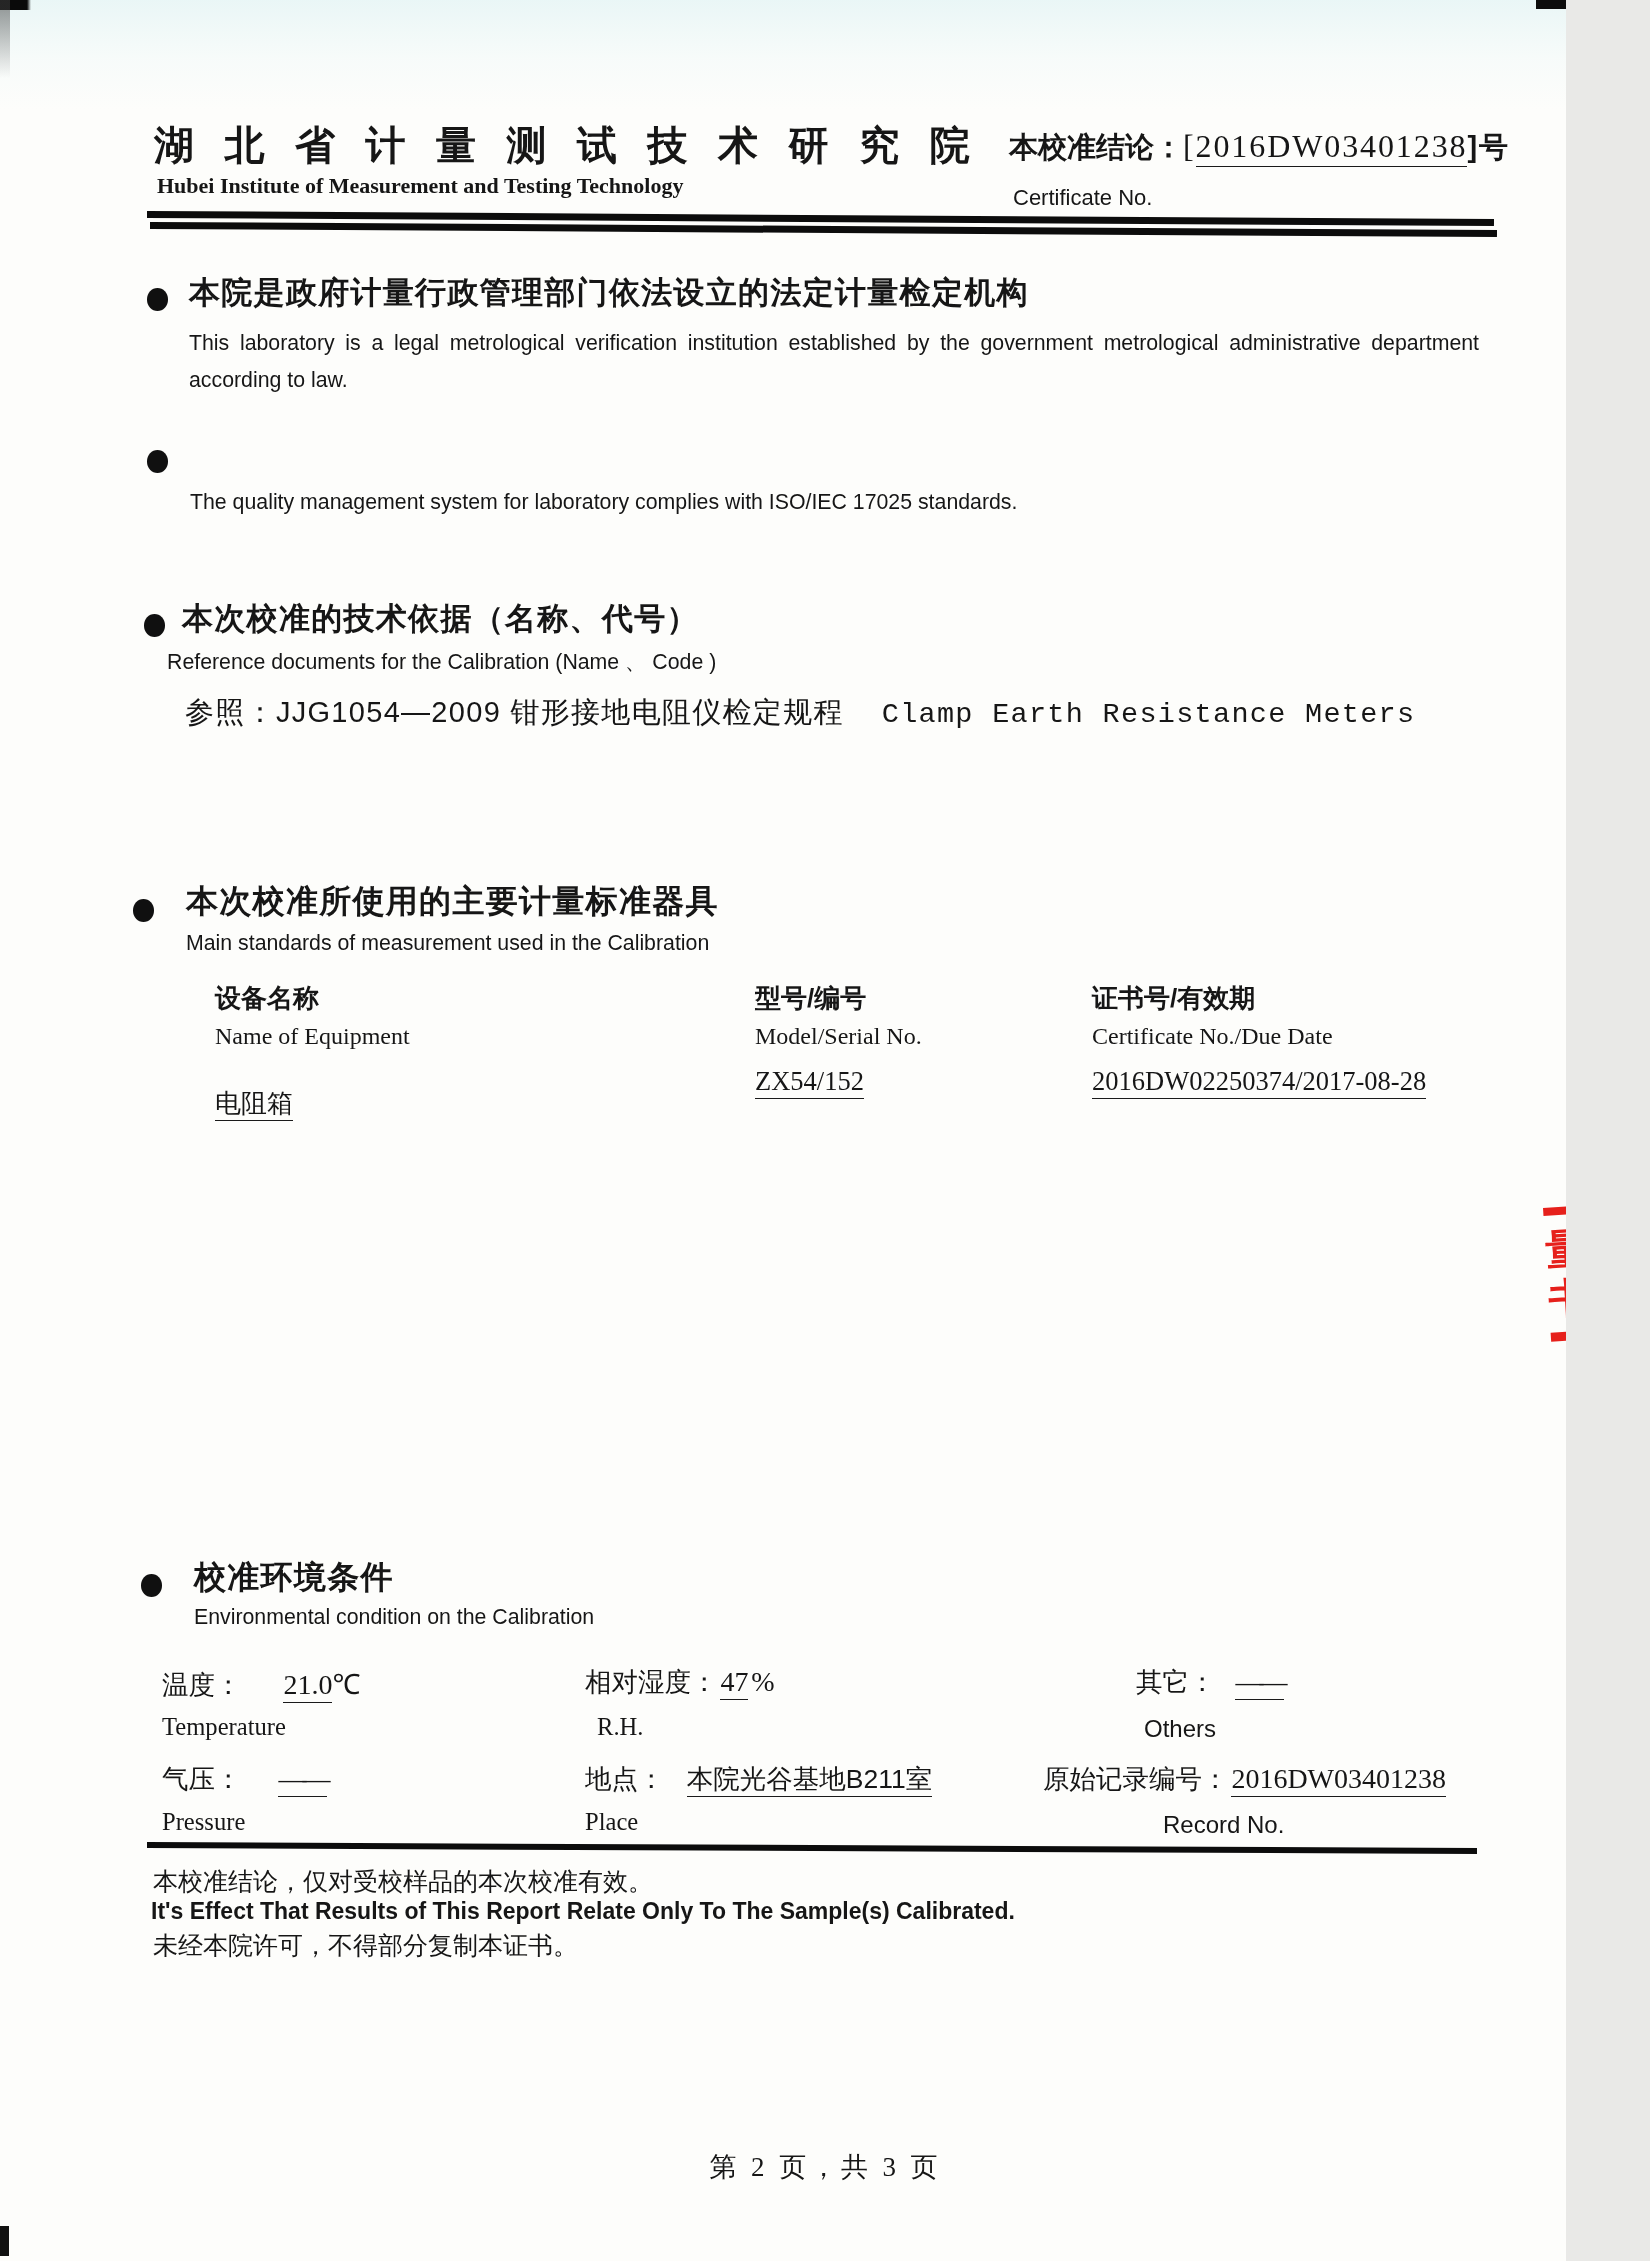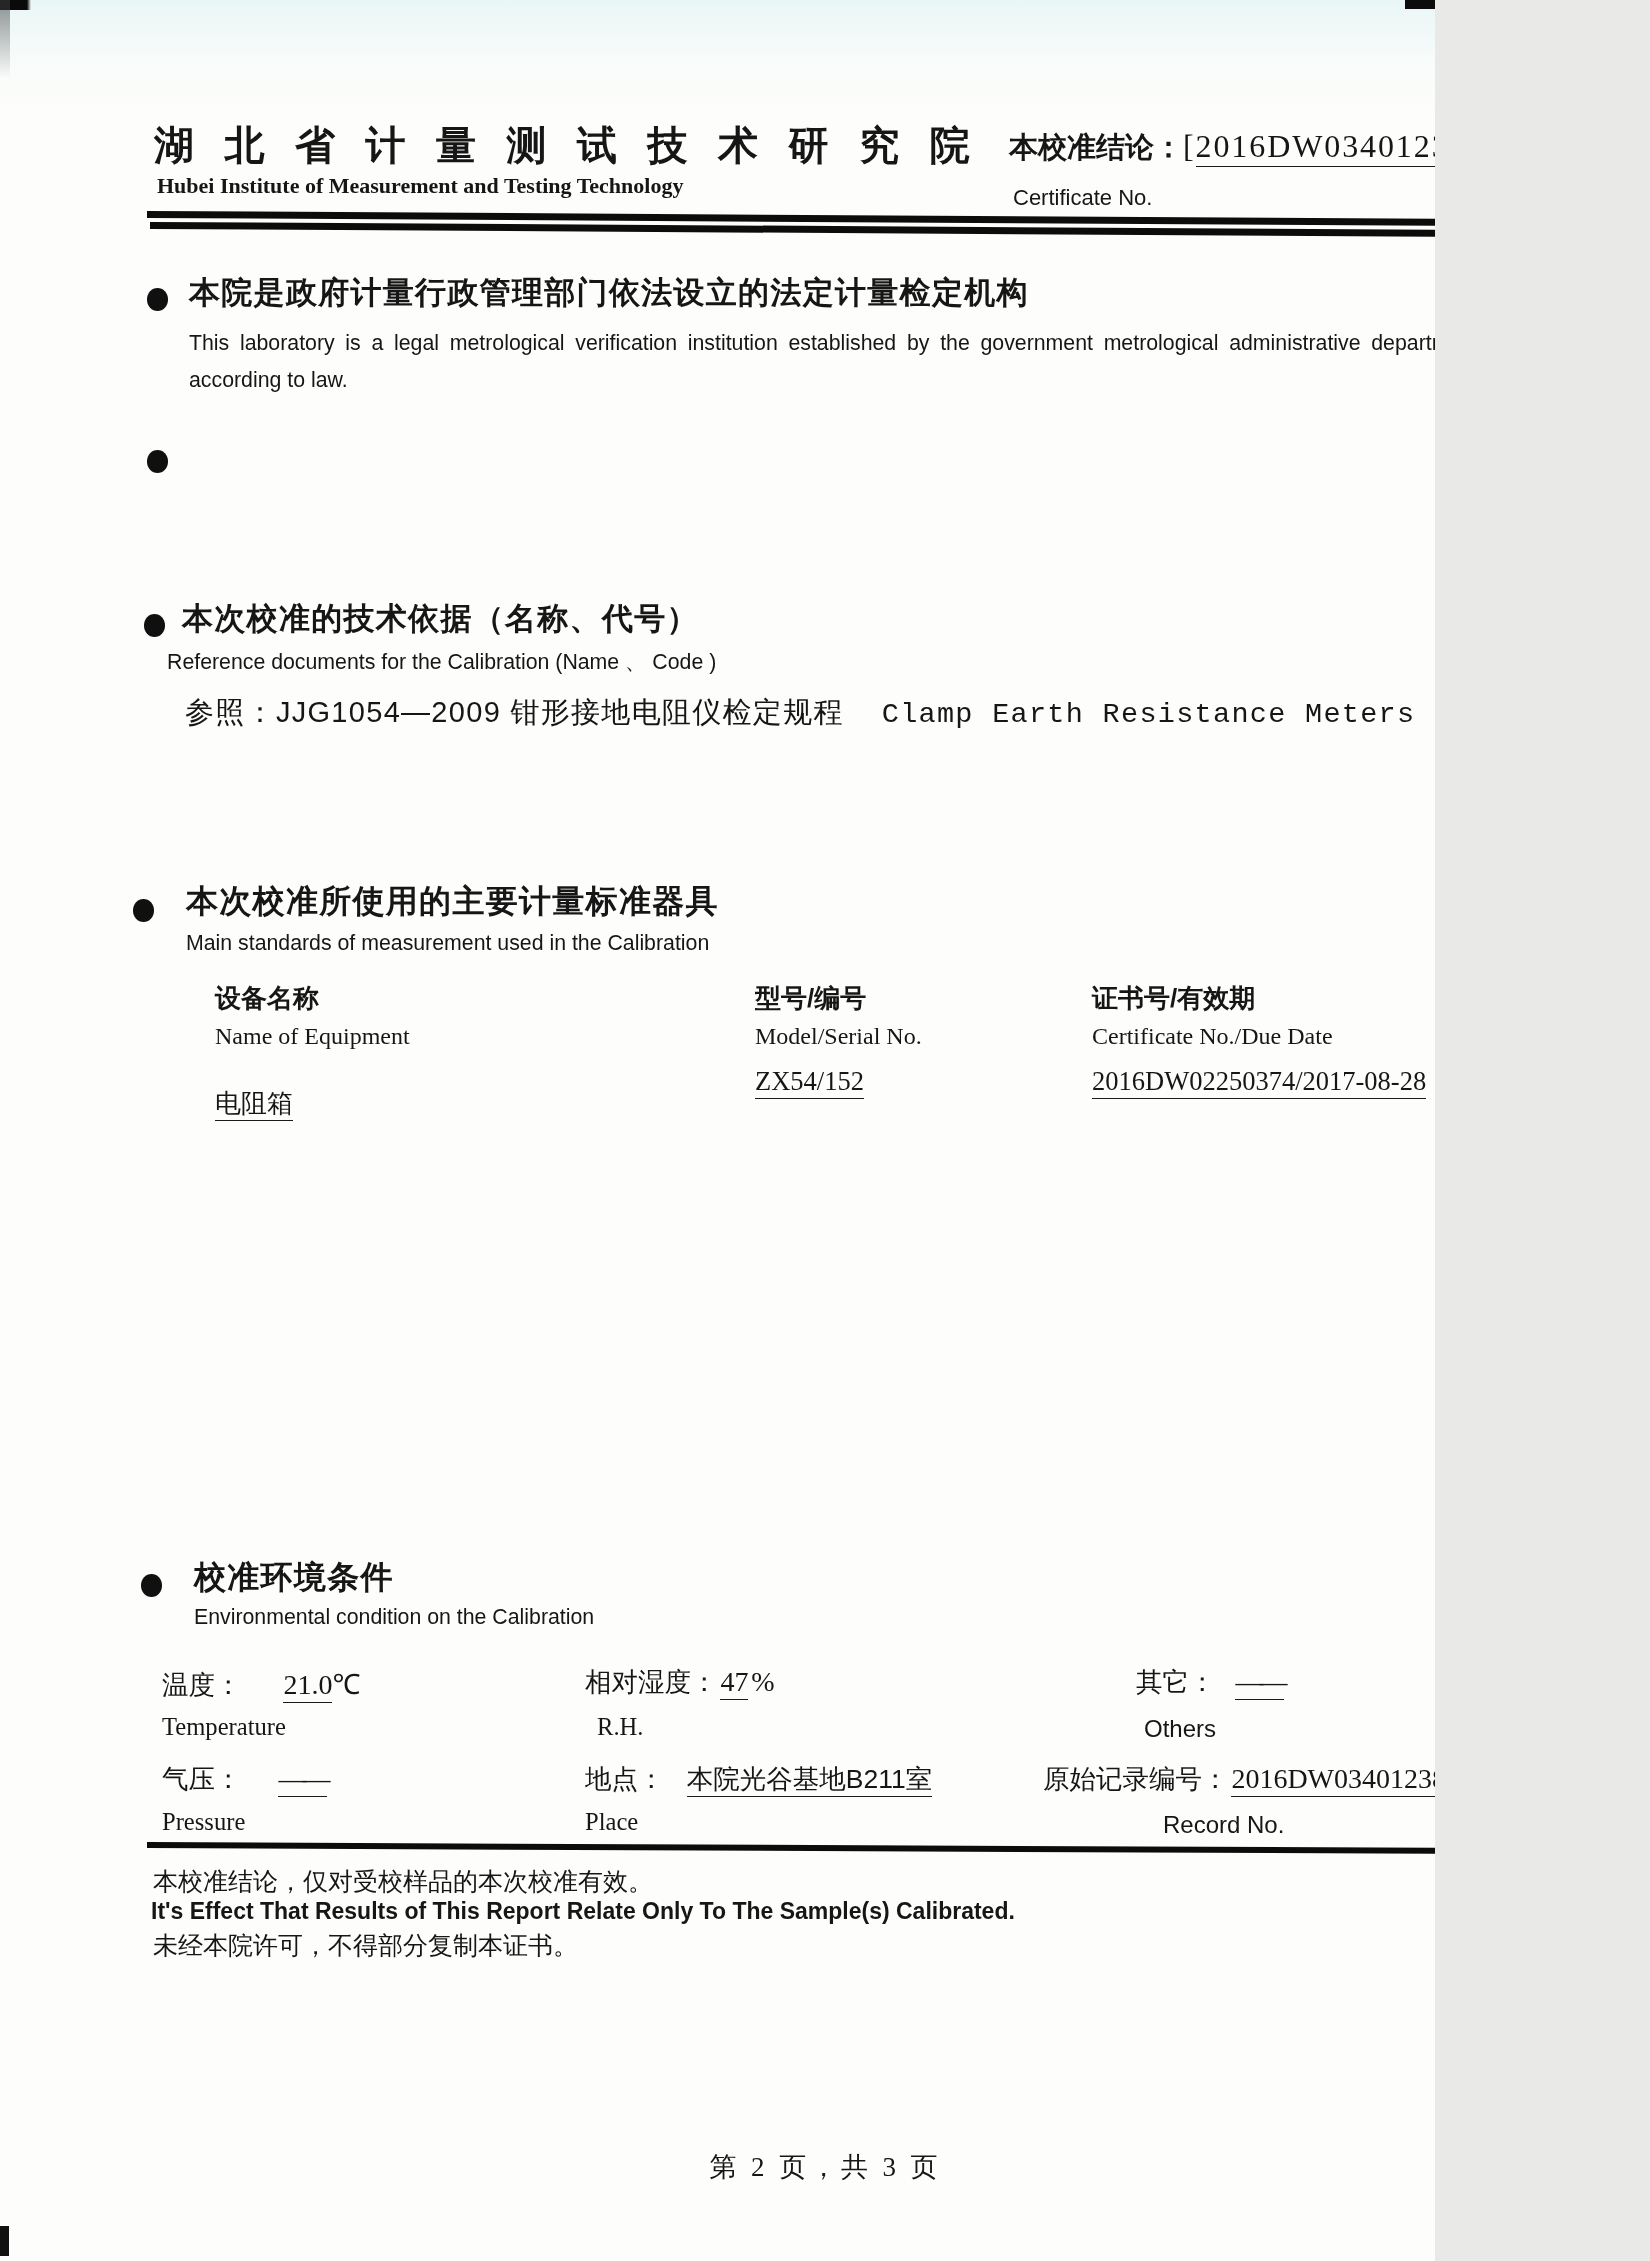--- a/index.html
+++ b/index.html
@@ -4,21 +4,21 @@
 <style>
   html,body{margin:0;padding:0;}
   body{
     width:1651px;height:2261px;
     background:#e9e9e7;
     font-family:"Liberation Sans",sans-serif;
     color:#161616;
     overflow:hidden;
   }
   #page{
-    position:relative;width:1435px;height:2261px;
+    position:relative;width:1566px;height:2261px;
     background:
       linear-gradient(180deg, rgba(210,238,240,.45) 0px, rgba(230,246,247,.25) 58px, rgba(255,255,255,0) 110px),
       #fdfdfb;
     overflow:hidden;
   }
   .abs{position:absolute;}
   .zh{font-family:"Liberation Sans",sans-serif;}
   .mono{font-family:"Liberation Mono","DejaVu Sans Mono",monospace;}
   .u{border-bottom:1.9px solid #1a1a1a;padding-bottom:1.9px;}
   .dot{
@@ -87,20 +87,21 @@
   <div class="abs cert-en" style="left:1013px;top:185px;">Certificate No.</div>
 
   <div class="abs rule" style="left:147px;top:215px;width:1347px;height:6.5px;transform:rotate(0.35deg);"></div>
   <div class="abs rule" style="left:150px;top:226px;width:1347px;height:6.5px;transform:rotate(0.35deg);"></div>
 
   <span class="abs dot" style="left:147px;top:288px;"></span>
   <div class="abs sec-en" style="left:189px;top:325px;width:1290px;text-align:justify;line-height:37px;">This laboratory is a legal metrological verification institution established by the government metrological administrative department according to law.</div>
   <div class="abs sec-zh zh" style="left:189px;top:272px;">本院是政府计量行政管理部门依法设立的法定计量检定机构</div>
 
   <span class="abs dot" style="left:147px;top:450px;"></span>
+  <div class="abs sec-en" style="left:190px;top:490px;">The quality management system for laboratory complies with ISO/IEC 17025 standards.</div>
 
   <span class="abs dot" style="left:144px;top:614px;"></span>
   <div class="abs sec-zh zh" style="left:182px;top:598px;">本次校准的技术依据（名称、代号）</div>
   <div class="abs sec-en" style="left:167px;top:647px;">Reference documents for the Calibration (Name 、 Code )</div>
   <div class="abs ref-line" style="left:185px;top:693px;">
     <span class="zh">参照：JJG1054—2009 钳形接地电阻仪检定规程</span><span style="display:inline-block;width:38px;"></span><span class="mono" style="font-size:28.5px;">Clamp Earth Resistance Meters</span>
   </div>
 
   <span class="abs dot" style="left:133px;top:899px;"></span>
   <div class="abs sec-zh zh" style="left:186px;top:880px;font-size:32px;">本次校准所使用的主要计量标准器具</div>

